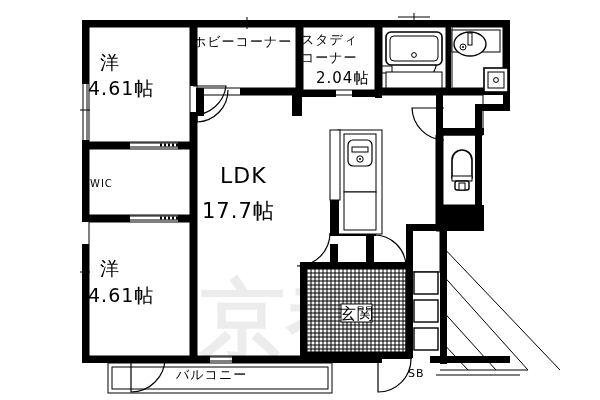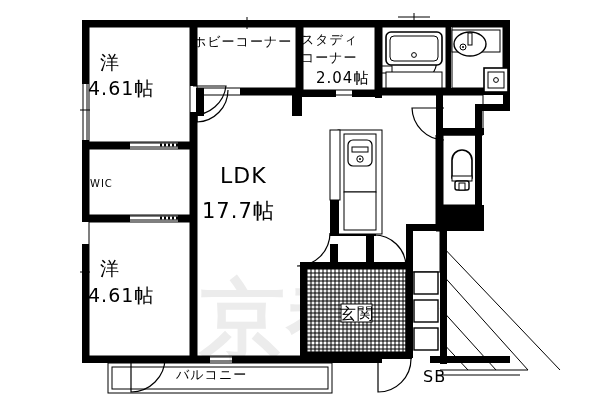--- a/index.html
+++ b/index.html
@@ -287,15 +287,15 @@
   <div class="lbl" style="left:220px;top:164px;width:100px;font-size:22px;">LDK</div>
   <div class="lbl" style="left:202px;top:200px;width:112px;font-size:21px;">17.7帖</div>
 
   <div class="lbl" style="left:100px;top:258px;width:80px;font-size:19px;">洋</div>
   <div class="lbl" style="left:88px;top:285px;width:104px;font-size:19px;">4.61帖</div>
 
   <div class="lbl" style="left:340px;top:305px;width:34px;font-size:16px;">玄関</div>
 
   <div class="lbl" style="left:176px;top:368px;width:100px;font-size:13px;">バルコニー</div>
 
-  <div class="lbl" style="left:408px;top:368px;width:26px;font-size:16px;padding-left:15px;">SB</div>
+  <div class="lbl" style="left:408px;top:368px;width:26px;font-size:11px;">SB</div>
 
 </div>
 
 </body></html>

